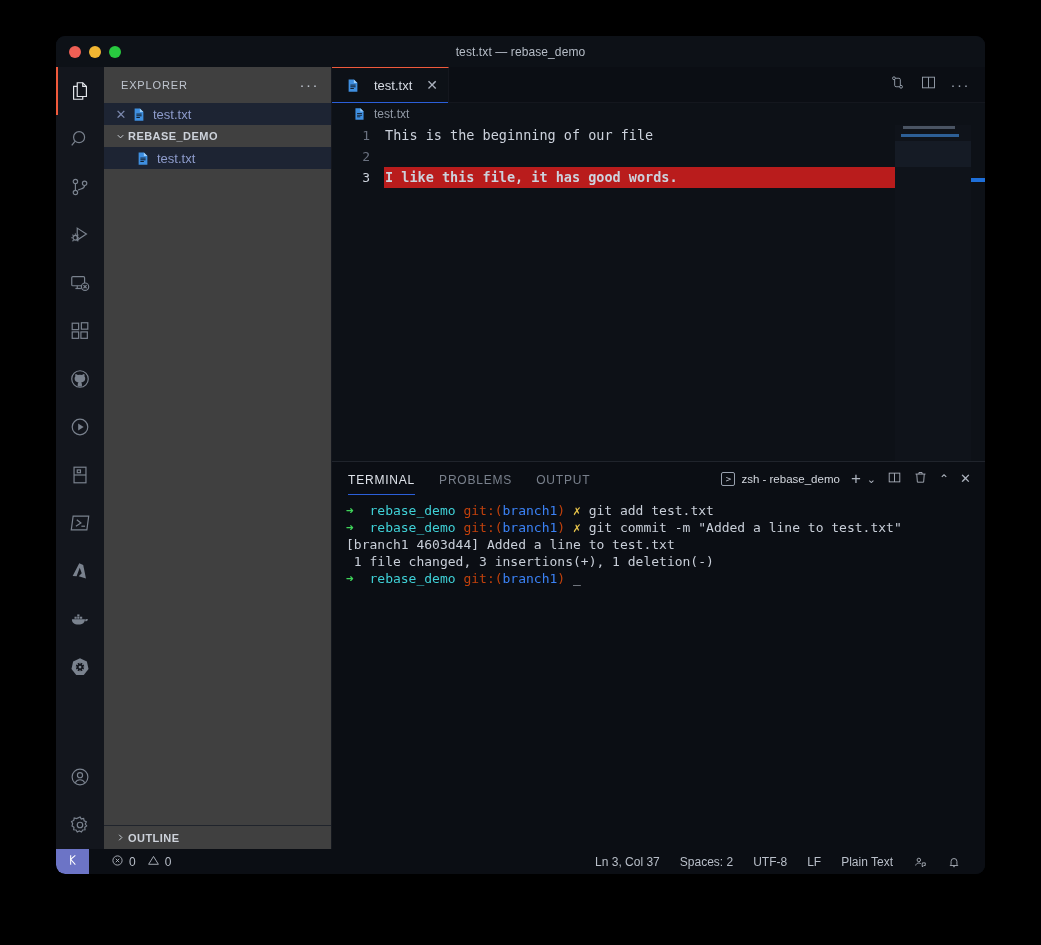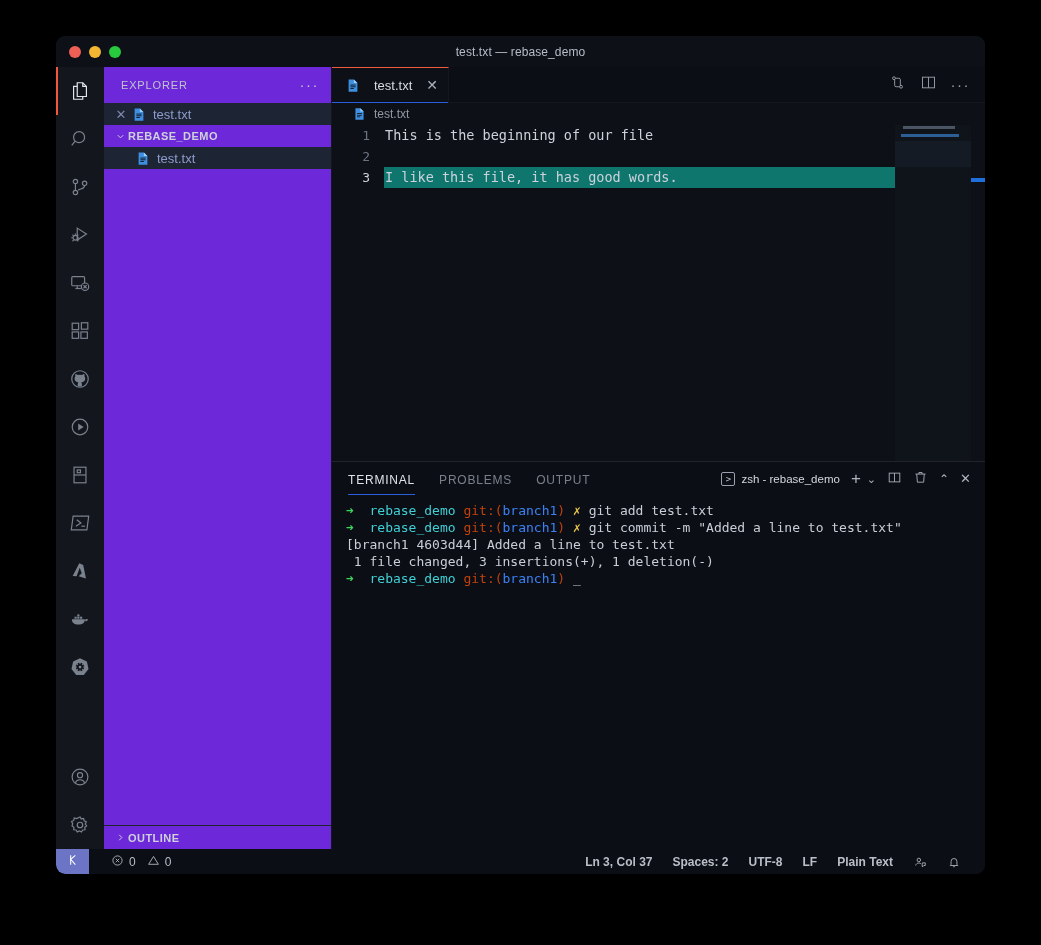--- a/index.html
+++ b/index.html
@@ -68,21 +68,21 @@
     content: "";
     position: absolute; left: 0; top: 0; bottom: 0;
     width: 2px; background: #f05a3c;
   }
   .act-spacer { flex: 1; }
   .act-item svg { display: block; }
 
   
   .sidebar {
     width: 228px;
-    background: #6d28d9;
+    background: #404040;
     display: flex;
     flex-direction: column;
     flex: 0 0 228px;
     border-right: 1px solid #14171e;
   }
   .sidebar-header {
     height: 36px;
     display: flex; align-items: center;
     padding: 0 12px 0 17px;
     font-size: 11px;
@@ -199,21 +199,22 @@
   .ln {
     width: 52px; flex: 0 0 52px;
     text-align: right;
     padding-right: 14px;
     color: #6b7280;
     font-size: 13px;
   }
   .ln.active { color: #ccd2dc; }
   .code-text { color: #ccd2dc; white-space: pre; }
   .code-line.highlight .code-text-wrap {
-    background: #0f766e;
+    background: #b91c1c;
+    font-weight: bold;
   }
   .code-text-wrap { flex: 1; padding-left: 1px; }
 
   
   .minimap {
     position: absolute;
     right: 14px; top: 0;
     width: 76px; height: 100%;
     background: #0f131a;
   }
@@ -304,21 +305,21 @@
     color: #b9bfc9;
   }
   .remote-indicator {
     width: 33px; height: 25px;
     background: #6c74c6;
     display: flex; align-items: center; justify-content: center;
     color: #fff;
     border-bottom-left-radius: 9px;
   }
   .status-left { display: flex; align-items: center; gap: 5px; padding-left: 12px; }
-  .status-right { margin-left: auto; display: flex; align-items: center; padding-right: 14px; font-weight: bold; }
+  .status-right { margin-left: auto; display: flex; align-items: center; padding-right: 14px; }
   .status-item { padding: 0 10px; display: flex; align-items: center; gap: 5px; }
   .sb-num { font-size: 12px; }
 </style>
 </head>
 <body>
 
 <div id="window">
 
   <div class="titlebar">
     <div class="traffic">

